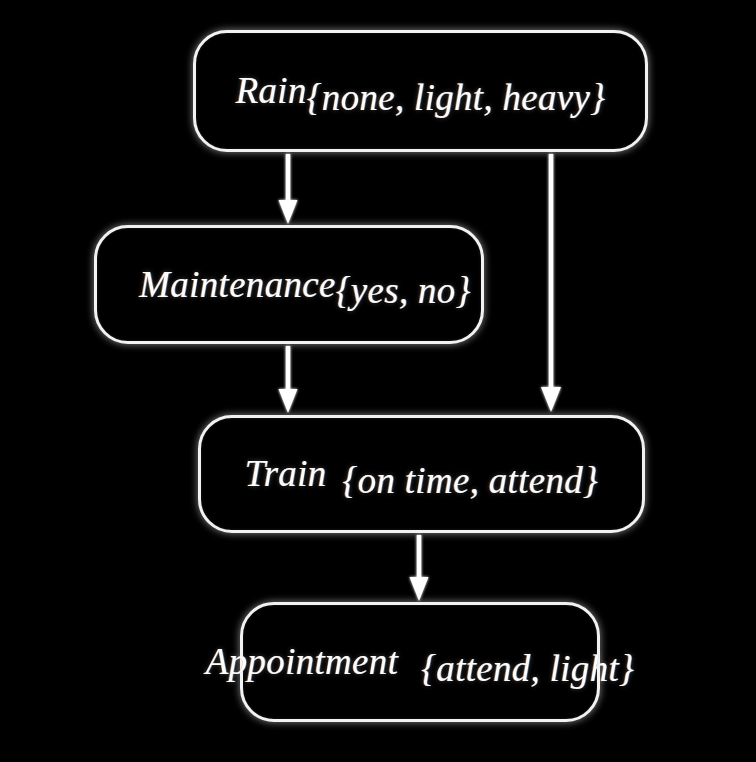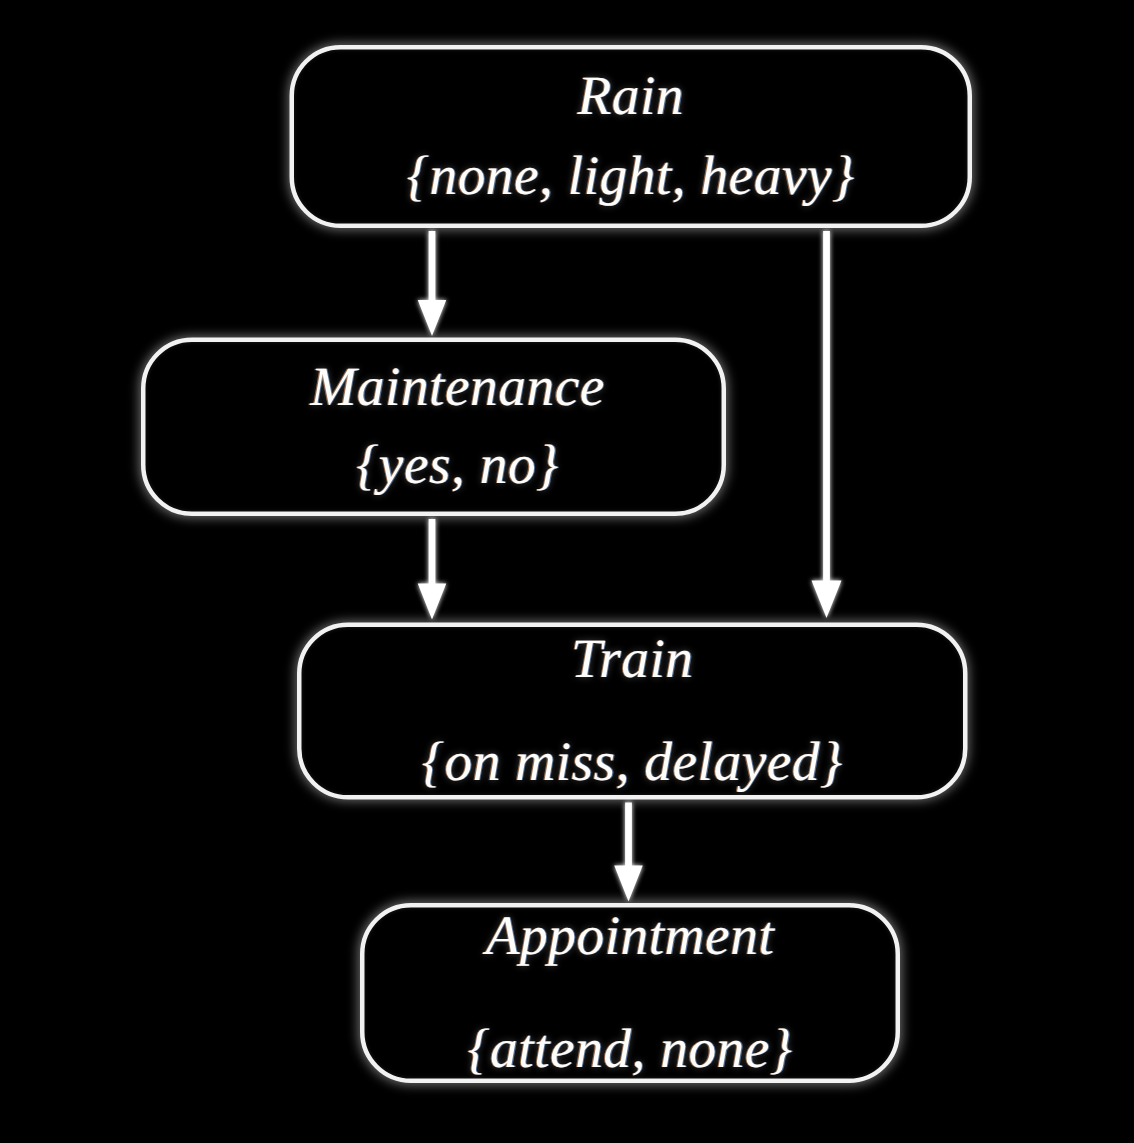--- a/index.html
+++ b/index.html
@@ -34,21 +34,21 @@
 
   
   .node {
     position: absolute;
     z-index: 2;
     box-sizing: border-box;
     background: #000000;
     border: 3px solid #f2f2f2;
     border-radius: 34px;
     display: flex;
-    flex-direction: column;
+    flex-direction: row;
     align-items: center;
     justify-content: center;
     box-shadow: 0 0 7px 1px rgba(255,255,255,0.42),
                 inset 0 0 3px 0 rgba(255,255,255,0.12);
   }
 
   .node-line {
     font-style: italic;
     color: #fdfdfb;
     text-align: center;
@@ -118,21 +118,21 @@
     <div class="node-line node-domain">{none, light, heavy}</div>
   </div>
 
   <div class="node" id="node-maintenance">
     <div class="node-line node-title">Maintenance</div>
     <div class="node-line node-domain">{yes, no}</div>
   </div>
 
   <div class="node" id="node-train">
     <div class="node-line node-title">Train</div>
-    <div class="node-line node-domain">{on miss, delayed}</div>
+    <div class="node-line node-domain">{on time, attend}</div>
   </div>
 
   <div class="node" id="node-appointment">
     <div class="node-line node-title">Appointment</div>
-    <div class="node-line node-domain">{attend, none}</div>
+    <div class="node-line node-domain">{attend, light}</div>
   </div>
 
 </div>
 
 </body></html>

